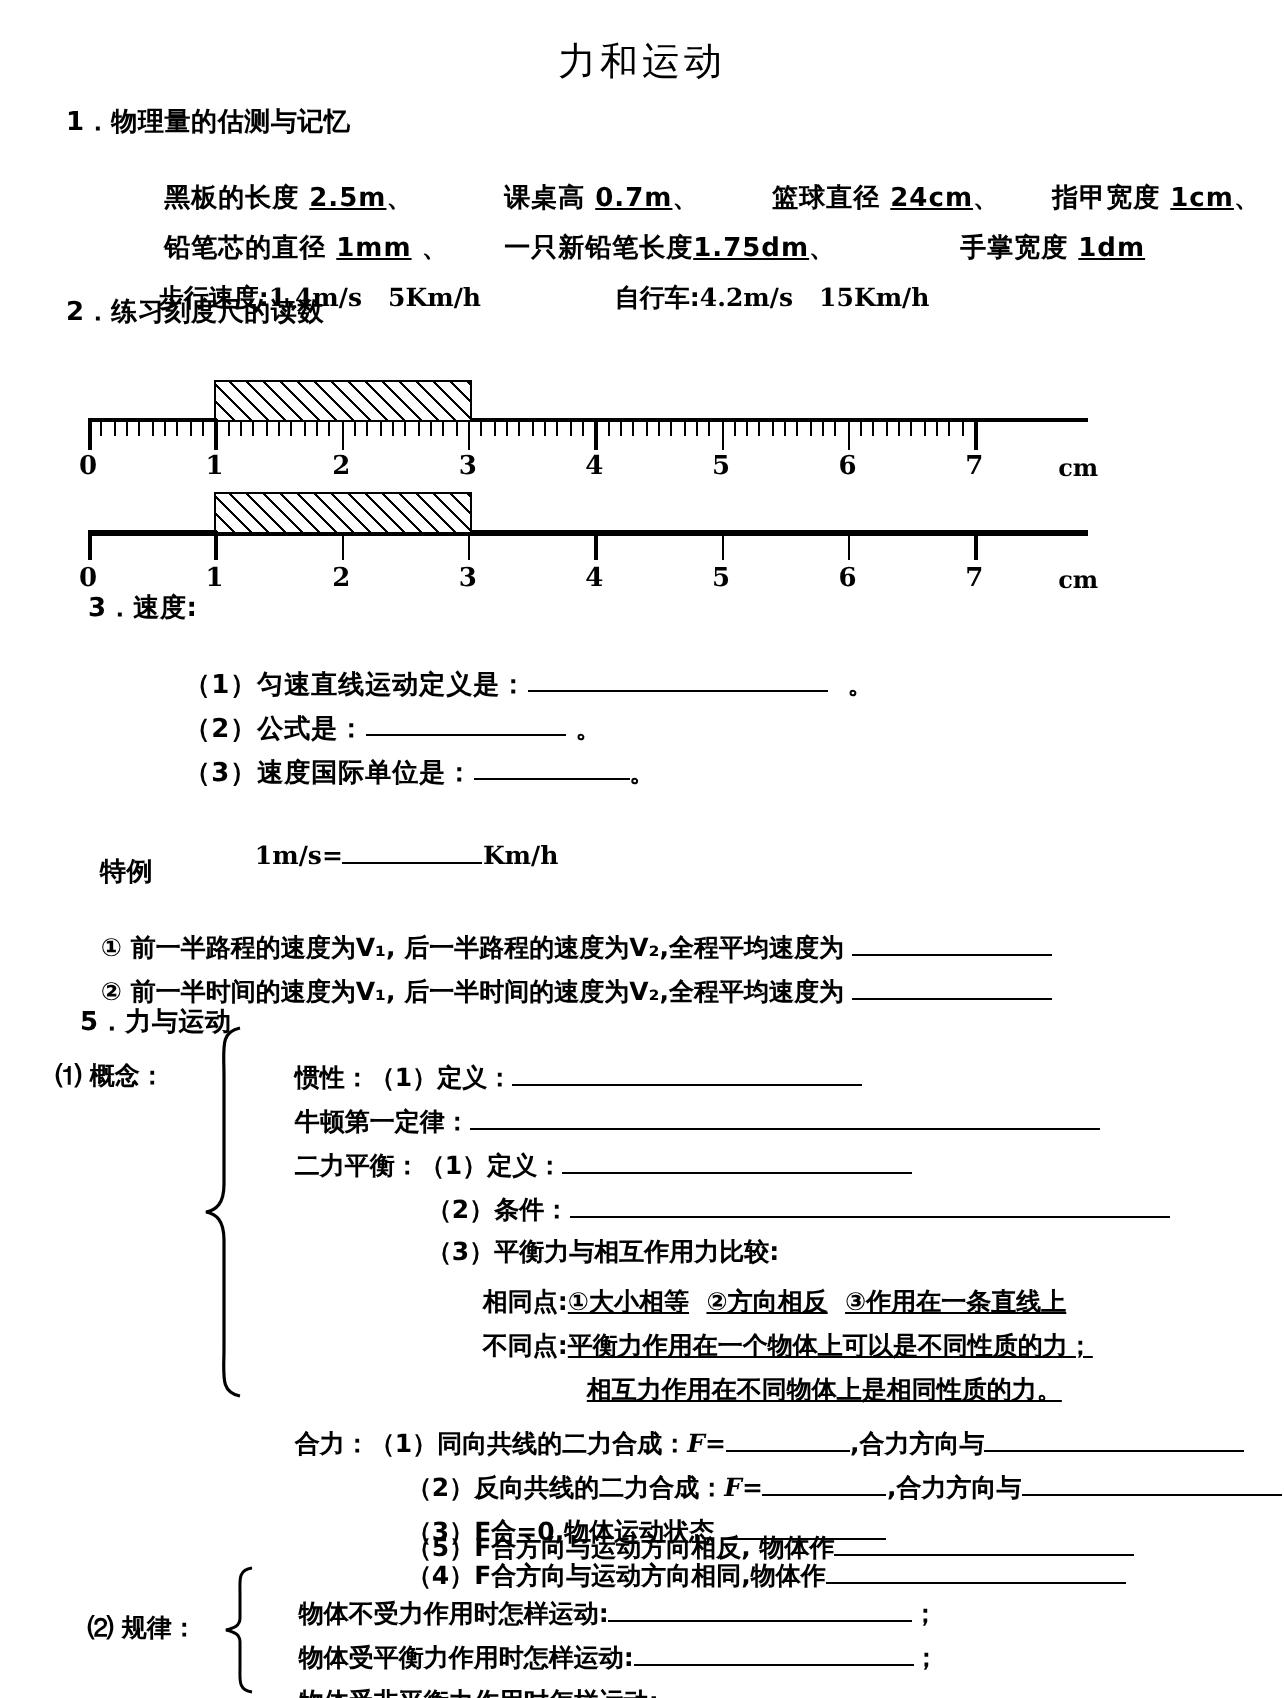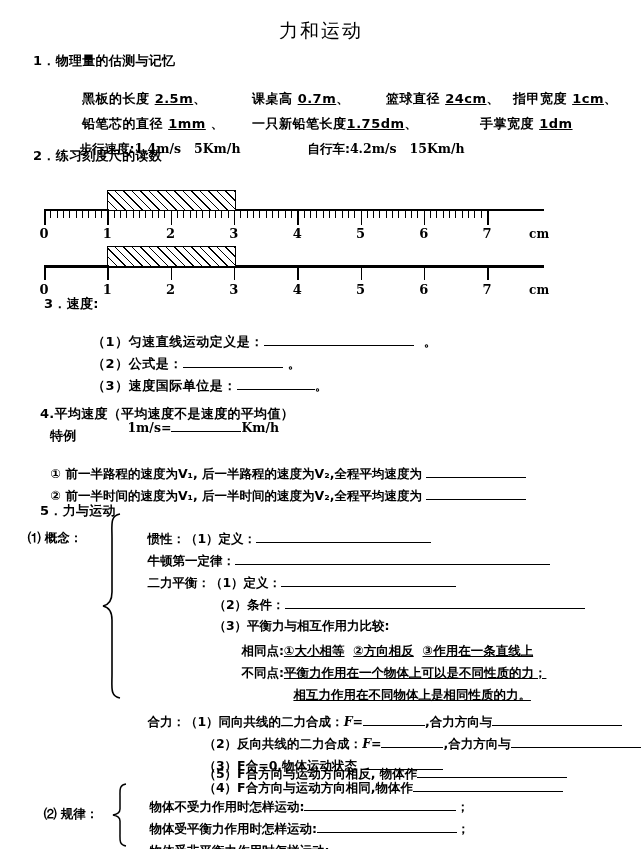--- a/index.html
+++ b/index.html
@@ -117,21 +117,21 @@
 
   <div class="abs line" style="left:62px; top:75px;">
     <span>黑板的长度</span><span> </span><span class="u">2.5m</span><span>、</span>
   </div>
   <div class="abs line" style="left:232px; top:75px;">
     <span>课桌高</span><span> </span><span class="u">0.7m</span><span>、</span>
   </div>
   <div class="abs line" style="left:366px; top:75px;">
     <span>篮球直径</span><span> </span><span class="u">24cm</span><span>、</span>
   </div>
-  <div class="abs line" style="left:493px; top:75px;">
+  <div class="abs line" style="left:506px; top:75px;">
     <span>指甲宽度</span><span> </span><span class="u">1cm</span><span>、</span>
   </div>
 
   <div class="abs line" style="left:62px; top:100px;">
     <span>铅笔芯的直径</span><span> </span><span class="u">1mm</span><span> </span><span>、</span>
   </div>
   <div class="abs line" style="left:232px; top:100px;">
     <span>一只新铅笔长度</span><span class="u">1.75dm</span><span>、</span>
   </div>
   <div class="abs line" style="left:460px; top:100px;">
@@ -262,21 +262,20 @@
   <div class="abs line" style="left:72px; top:340px;">
     <span>（2）公式是：</span><span class="blank" style="width:100px;"></span><span>&nbsp;</span><span>。</span>
   </div>
   <div class="abs line" style="left:72px; top:362px;">
     <span>（3）速度国际单位是：</span><span class="blank" style="width:78px;"></span><span>。</span>
   </div>
   <div class="abs line-sm" style="left:110px; top:404px;">
     <span class="mono-num">1m/s=</span><span class="blank" style="width:70px;"></span><span class="mono-num">Km/h</span>
   </div>
 
-  <div class="abs h-sec" style="left:40px; top:405px;">4.平均速度（平均速度不是速度的平均值）</div>
   <div class="abs h-sec" style="left:50px; top:427px;">特例</div>
 
   <div class="abs line-sm" style="left:33px; top:472px;">
     <span>②</span><span> </span><span>前一半时间的速度为V₁, 后一半时间的速度为V₂,全程平均速度为</span><span> </span><span class="blank" style="width:100px;"></span>
   </div>
   <div class="abs line-sm" style="left:33px; top:450px;">
     <span>①</span><span> </span><span>前一半路程的速度为V₁, 后一半路程的速度为V₂,全程平均速度为</span><span> </span><span class="blank" style="width:100px;"></span>
   </div>
 
   <div class="abs h-sec" style="left:40px; top:502px;">5．力与运动</div>

